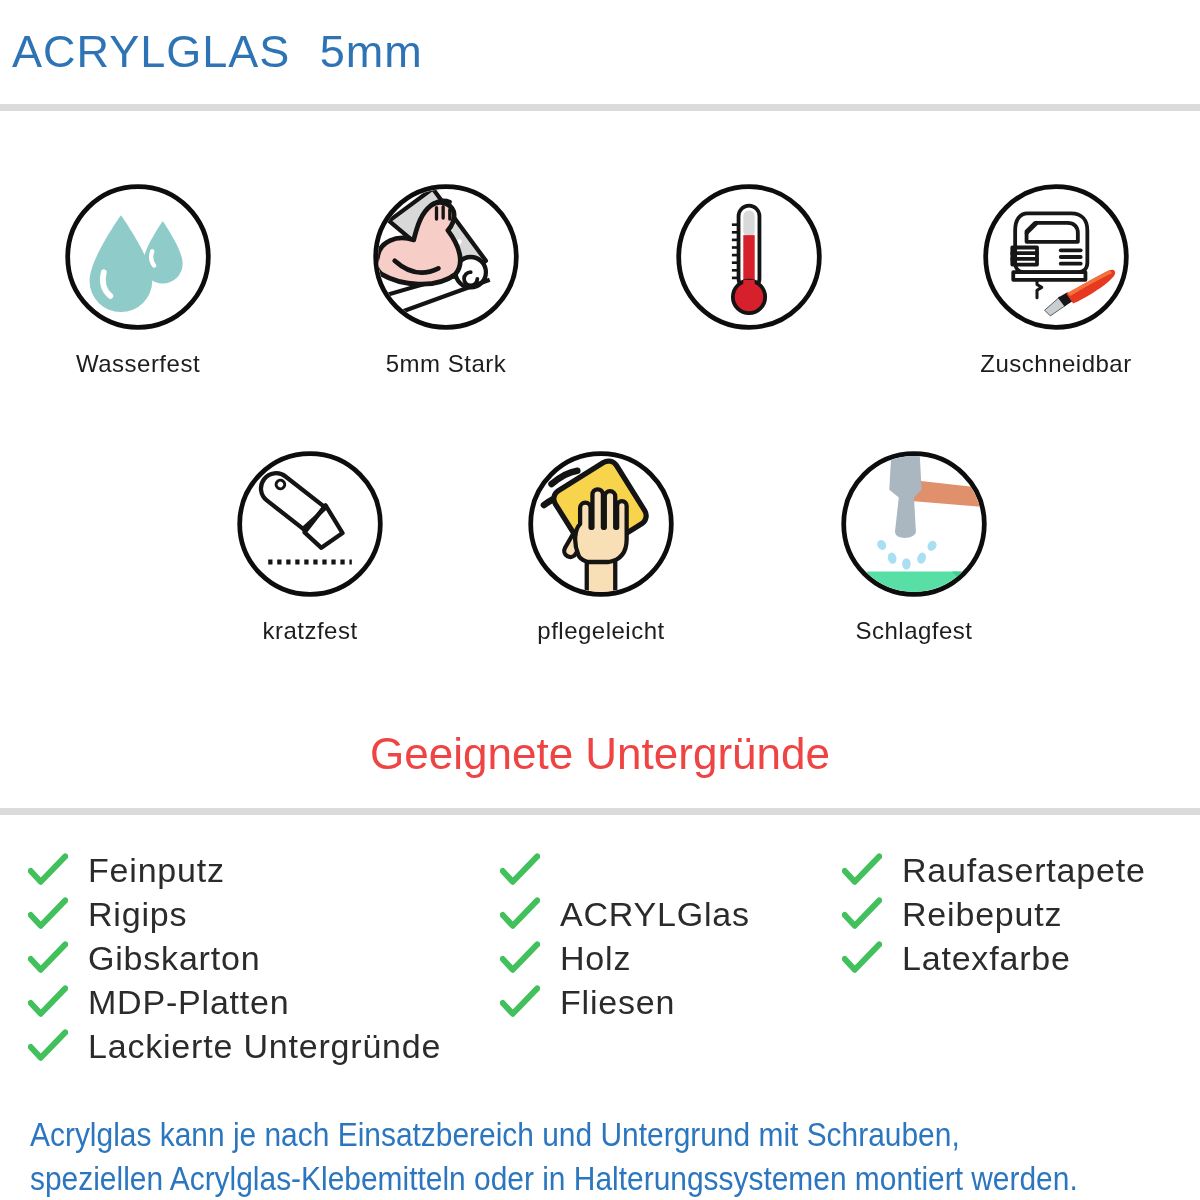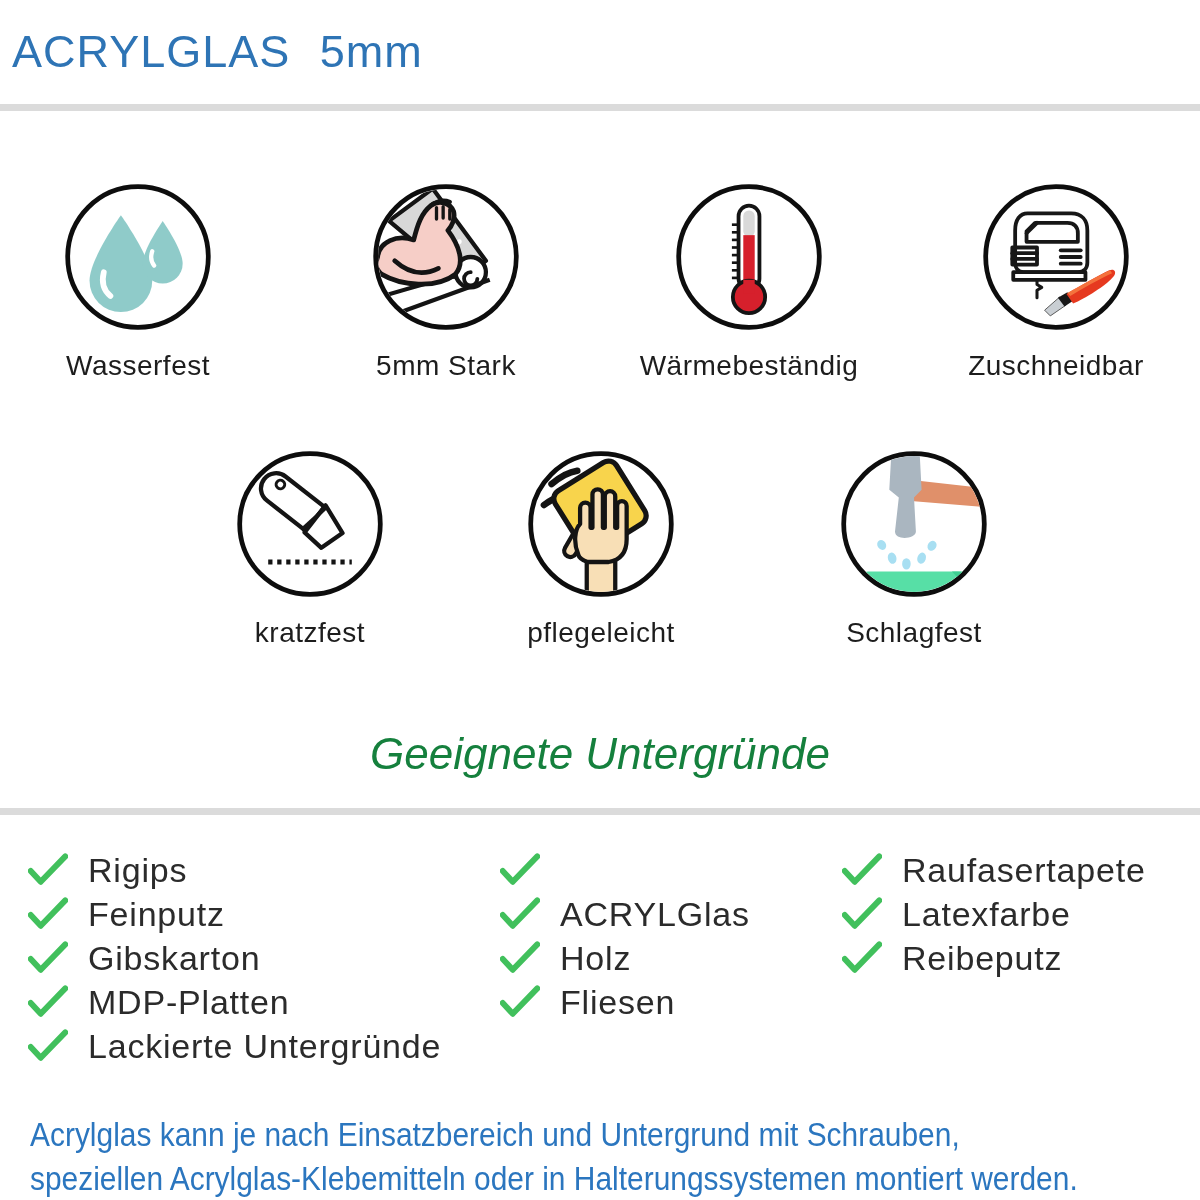--- a/index.html
+++ b/index.html
@@ -24,33 +24,32 @@
   .divider.d1{top:104px;}
   .divider.d2{top:808px;}
   .feature{
     position:absolute;width:260px;
     display:flex;flex-direction:column;align-items:center;
   }
   .feature .icon-wrap{width:152px;height:152px;}
   .feature .icon-wrap svg{width:152px;height:152px;display:block;}
   .feature .feature-label{
     margin-top:17px;
-    font-size:28px;color:#1d1d1d;letter-spacing:.5px;
+    font-size:24px;color:#1d1d1d;letter-spacing:.5px;
     white-space:nowrap;
   }
   .row1{top:181px;}
   .row2{top:448px;}
   .f-1{left:8px;} .f-2{left:316px;} .f-3{left:619px;} .f-4{left:926px;justify-content:center;}
   .f-5{left:180px;} .f-6{left:471px;} .f-7{left:784px;}
   .section-title{
     position:absolute;top:729px;left:0;width:1200px;
     text-align:center;
     font-size:44px;font-weight:400;
-    color:#15803d;
-    font-style:italic;
+    color:#ef4444;
   }
   .substrate-col{position:absolute;top:852px;}
   .col-1{left:28px;}
   .col-2{left:500px;}
   .col-3{left:842px;}
   .substrate-item{
     display:flex;align-items:center;
     height:36px;margin-bottom:8px;
   }
   .substrate-item .check{width:40px;height:34px;flex:0 0 40px;margin-right:20px;}
@@ -130,21 +129,20 @@
           <line x1="62" y1="54" x2="70" y2="54"></line>
           <line x1="62" y1="62" x2="70" y2="62"></line>
           <line x1="62" y1="70" x2="70" y2="70"></line>
           <line x1="62" y1="78" x2="70" y2="78"></line>
           <line x1="62" y1="86" x2="70" y2="86"></line>
           <line x1="62" y1="94" x2="70" y2="94"></line>
           <line x1="62" y1="102" x2="70" y2="102"></line>
         </g>
       </svg>
     </div>
-    <div class="feature-label">Wärmebeständig</div>
   </div>
 
   <div class="feature row1 f-4">
     <div class="icon-wrap">
       <svg viewBox="0 0 160 160">
         <circle class="outline" cx="80" cy="80" r="74"></circle>
         <g stroke="#171717" stroke-width="4" fill="none" stroke-linejoin="round" stroke-linecap="round">
           <path d="M50,34 H96 C107,34 113,41 113,52 V86 C113,92 109,96 103,96 H46 C40,96 37,92 37,86 V52 C37,41 42,34 50,34 Z"></path>
           <path d="M58,44 H92 C99,44 103,48 103,55 V64 H49 V53 Z"></path>
           <line x1="49" y1="55" x2="60" y2="44"></line>
@@ -249,36 +247,36 @@
   <div class="section-title">Geeignete Untergründe</div>
   <div class="divider d2"></div>
 
   <div class="substrate-col col-1">
     <div class="substrate-item">
       <span class="check">
           <svg viewBox="0 0 44 36">
             <path d="M3,19 L14,31 L41,3" stroke="#41c05c" stroke-width="6.5" fill="none" stroke-linecap="round" stroke-linejoin="round"></path>
           </svg>
         </span>
+      <span class="substrate-label">Feinputz</span>
+    </div>
+    <div class="substrate-item">
+      <span class="check">
+          <svg viewBox="0 0 44 36">
+            <path d="M3,19 L14,31 L41,3" stroke="#41c05c" stroke-width="6.5" fill="none" stroke-linecap="round" stroke-linejoin="round"></path>
+          </svg>
+        </span>
       <span class="substrate-label">Rigips</span>
     </div>
     <div class="substrate-item">
       <span class="check">
           <svg viewBox="0 0 44 36">
             <path d="M3,19 L14,31 L41,3" stroke="#41c05c" stroke-width="6.5" fill="none" stroke-linecap="round" stroke-linejoin="round"></path>
           </svg>
         </span>
-      <span class="substrate-label">Feinputz</span>
-    </div>
-    <div class="substrate-item">
-      <span class="check">
-          <svg viewBox="0 0 44 36">
-            <path d="M3,19 L14,31 L41,3" stroke="#41c05c" stroke-width="6.5" fill="none" stroke-linecap="round" stroke-linejoin="round"></path>
-          </svg>
-        </span>
       <span class="substrate-label">Gibskarton</span>
     </div>
     <div class="substrate-item">
       <span class="check">
           <svg viewBox="0 0 44 36">
             <path d="M3,19 L14,31 L41,3" stroke="#41c05c" stroke-width="6.5" fill="none" stroke-linecap="round" stroke-linejoin="round"></path>
           </svg>
         </span>
       <span class="substrate-label">MDP-Platten</span>
     </div>
@@ -334,29 +332,29 @@
           </svg>
         </span>
       <span class="substrate-label">Raufasertapete</span>
     </div>
     <div class="substrate-item">
       <span class="check">
           <svg viewBox="0 0 44 36">
             <path d="M3,19 L14,31 L41,3" stroke="#41c05c" stroke-width="6.5" fill="none" stroke-linecap="round" stroke-linejoin="round"></path>
           </svg>
         </span>
+      <span class="substrate-label">Reibeputz</span>
+    </div>
+    <div class="substrate-item">
+      <span class="check">
+          <svg viewBox="0 0 44 36">
+            <path d="M3,19 L14,31 L41,3" stroke="#41c05c" stroke-width="6.5" fill="none" stroke-linecap="round" stroke-linejoin="round"></path>
+          </svg>
+        </span>
       <span class="substrate-label">Latexfarbe</span>
-    </div>
-    <div class="substrate-item">
-      <span class="check">
-          <svg viewBox="0 0 44 36">
-            <path d="M3,19 L14,31 L41,3" stroke="#41c05c" stroke-width="6.5" fill="none" stroke-linecap="round" stroke-linejoin="round"></path>
-          </svg>
-        </span>
-      <span class="substrate-label">Reibeputz</span>
     </div>
   </div>
 
   <div class="footer-note">
     <div>Acrylglas kann je nach Einsatzbereich und Untergrund mit Schrauben,</div>
     <div>speziellen Acrylglas-Klebemitteln oder in Halterungssystemen montiert werden.</div>
   </div>
 
 </div>
 

